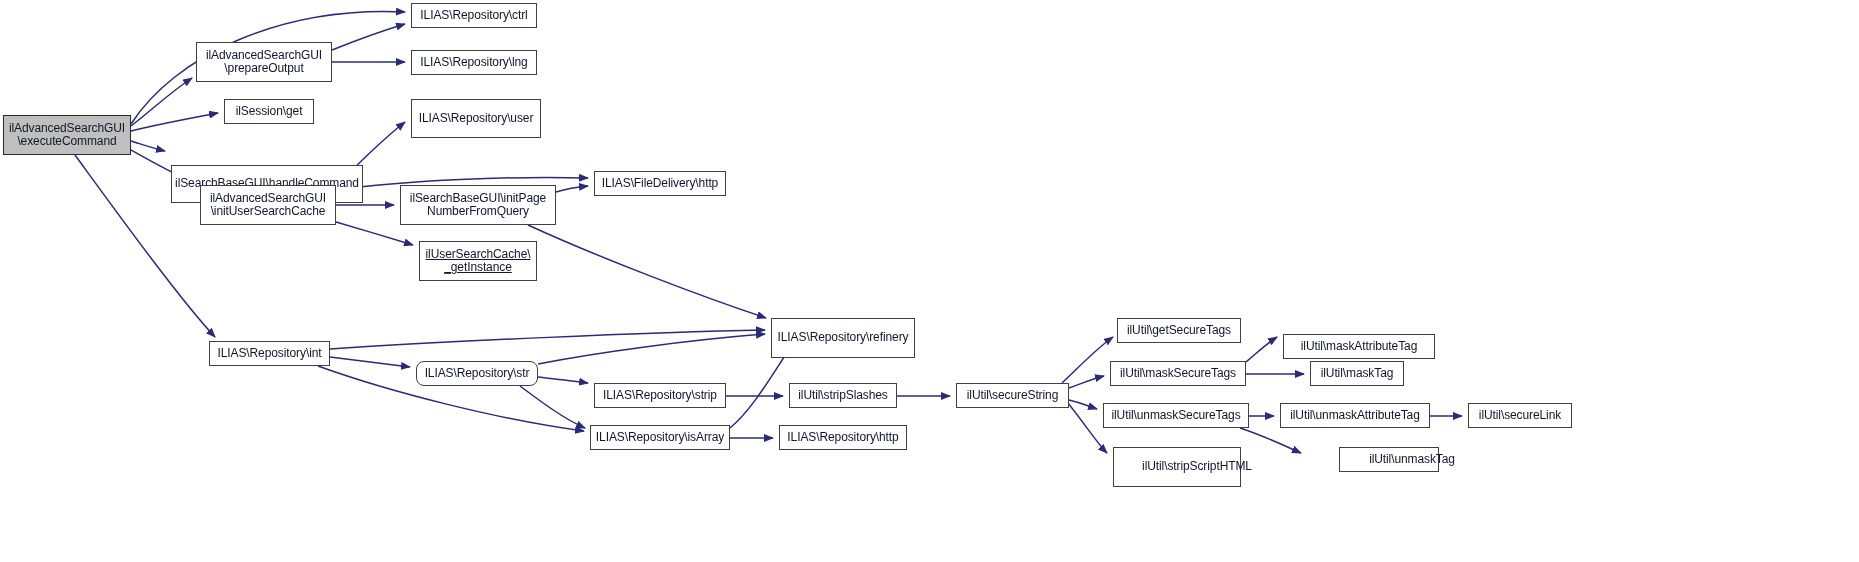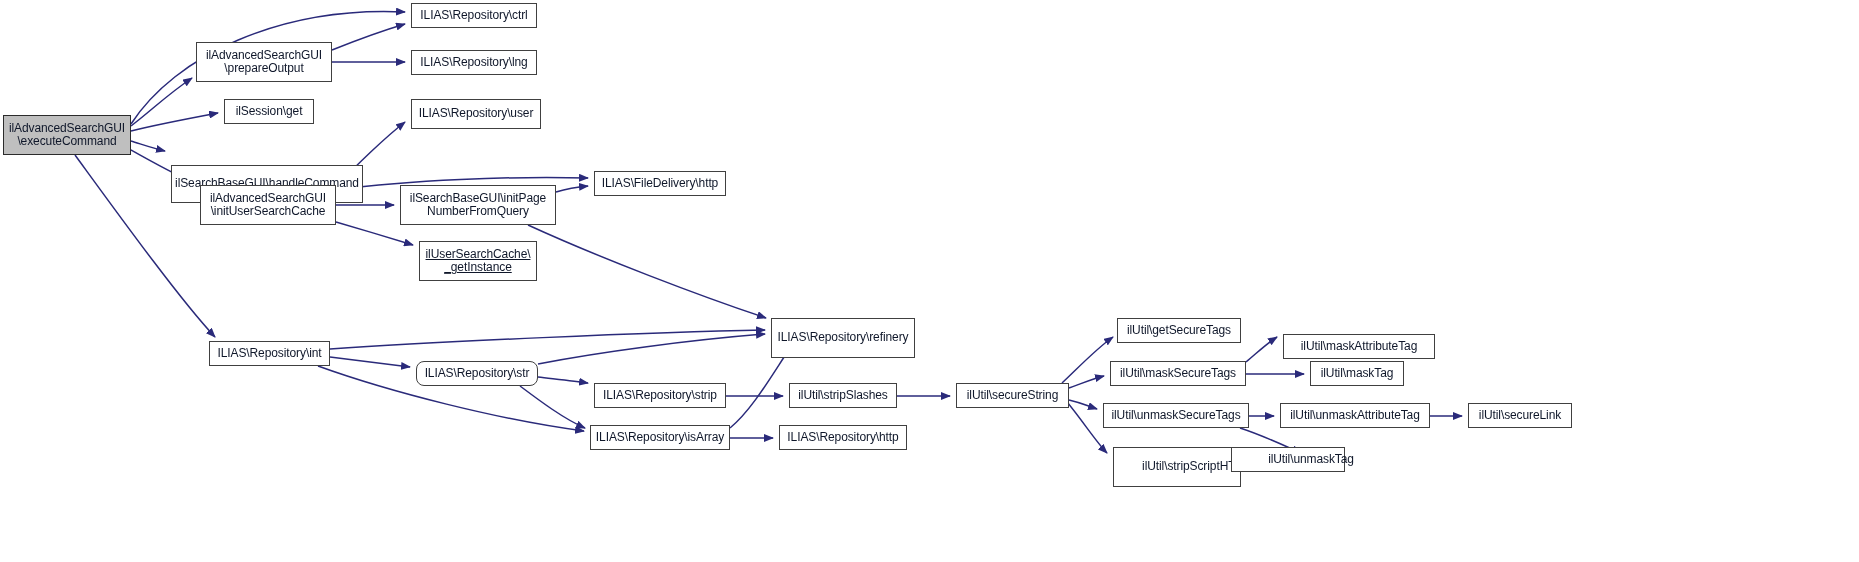--- a/index.html
+++ b/index.html
@@ -92,21 +92,21 @@
   </svg>
   <div id="nodes">
       <div class="node root" style="left: 3px; top: 115px; width: 128px; height: 40px;">ilAdvancedSearchGUI
 \executeCommand</div>
       <div class="node" style="left: 196px; top: 42px; width: 136px; height: 40px;">ilAdvancedSearchGUI
 \prepareOutput</div>
       <div class="node" style="left: 411px; top: 3px; width: 126px; height: 25px;">ILIAS\Repository\ctrl</div>
       <div class="node" style="left: 411px; top: 50px; width: 126px; height: 25px;">ILIAS\Repository\lng</div>
       <div class="node" style="left: 224px; top: 99px; width: 90px; height: 25px;">ilSession\get</div>
       <div class="node" style="left: 171px; top: 143px; width: 192px; height: 38px; margin-top: 22px;">ilSearchBaseGUI\handleCommand</div>
-      <div class="node" style="left: 411px; top: 99px; width: 130px; height: 30px;">ILIAS\Repository\user</div>
+      <div class="node" style="left: 411px; top: 99px; width: 130px; height: 39px;">ILIAS\Repository\user</div>
       <div class="node" style="left: 200px; top: 185px; width: 136px; height: 40px;">ilAdvancedSearchGUI
 \initUserSearchCache</div>
       <div class="node" style="left: 400px; top: 185px; width: 156px; height: 40px;">ilSearchBaseGUI\initPage
 NumberFromQuery</div>
       <div class="node" style="left: 594px; top: 171px; width: 132px; height: 25px;">ILIAS\FileDelivery\http</div>
       <div class="node" style="left: 419px; top: 241px; width: 118px; height: 40px; text-decoration: underline;">ilUserSearchCache\
 _getInstance</div>
       <div class="node" style="left: 771px; top: 318px; width: 144px; height: 40px;">ILIAS\Repository\refinery</div>
       <div class="node" style="left: 209px; top: 341px; width: 121px; height: 25px;">ILIAS\Repository\int</div>
       <div class="node" style="left: 416px; top: 361px; width: 122px; height: 25px; border-radius: 8px;">ILIAS\Repository\str</div>
@@ -115,16 +115,16 @@
       <div class="node" style="left: 779px; top: 425px; width: 128px; height: 25px;">ILIAS\Repository\http</div>
       <div class="node" style="left: 789px; top: 383px; width: 108px; height: 25px;">ilUtil\stripSlashes</div>
       <div class="node" style="left: 956px; top: 383px; width: 113px; height: 25px;">ilUtil\secureString</div>
       <div class="node" style="left: 1117px; top: 318px; width: 124px; height: 25px;">ilUtil\getSecureTags</div>
       <div class="node" style="left: 1110px; top: 361px; width: 136px; height: 25px;">ilUtil\maskSecureTags</div>
       <div class="node" style="left: 1103px; top: 403px; width: 146px; height: 25px;">ilUtil\unmaskSecureTags</div>
       <div class="node" style="left: 1113px; top: 447px; width: 128px; height: 40px; padding-left: 40px;">ilUtil\stripScriptHTML</div>
       <div class="node" style="left: 1283px; top: 334px; width: 152px; height: 25px;">ilUtil\maskAttributeTag</div>
       <div class="node" style="left: 1310px; top: 361px; width: 94px; height: 25px;">ilUtil\maskTag</div>
       <div class="node" style="left: 1280px; top: 403px; width: 150px; height: 25px;">ilUtil\unmaskAttributeTag</div>
-      <div class="node" style="left: 1231px; top: 447px; width: 114px; height: 25px; padding-left: 46px;">ilUtil\unmaskTag</div>
+      <div class="node" style="left: 1339px; top: 447px; width: 100px; height: 25px; padding-left: 46px;">ilUtil\unmaskTag</div>
       <div class="node" style="left: 1468px; top: 403px; width: 104px; height: 25px;">ilUtil\secureLink</div>
     </div>
 </div>
 
 </body></html>

